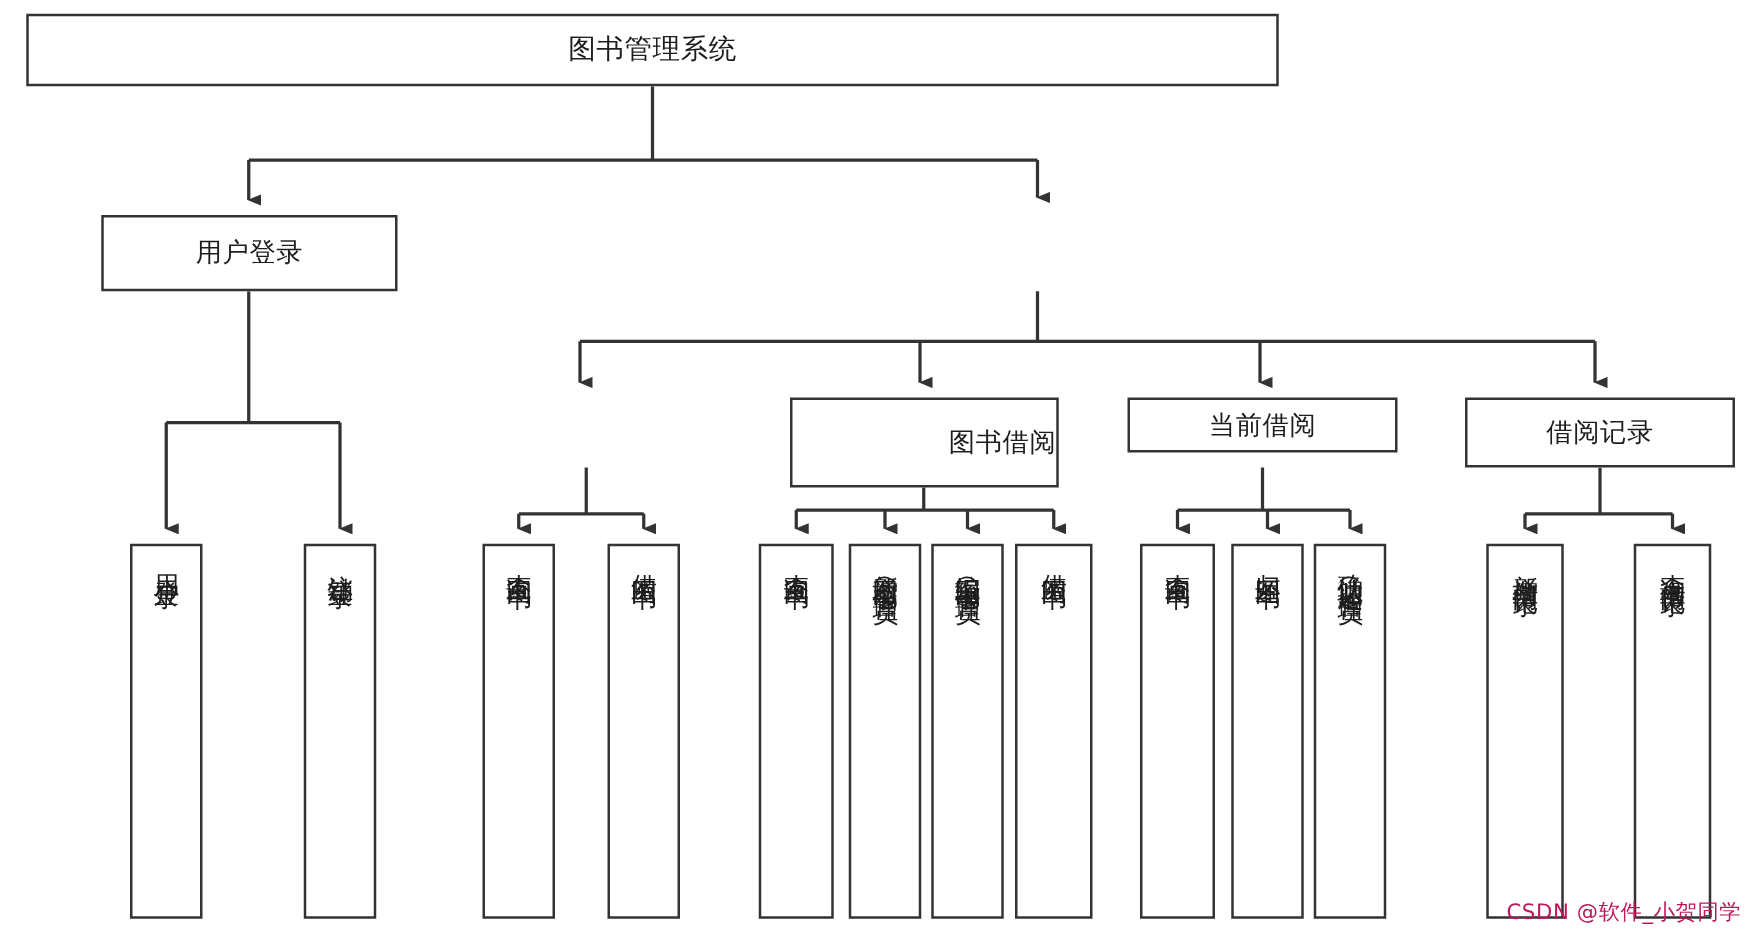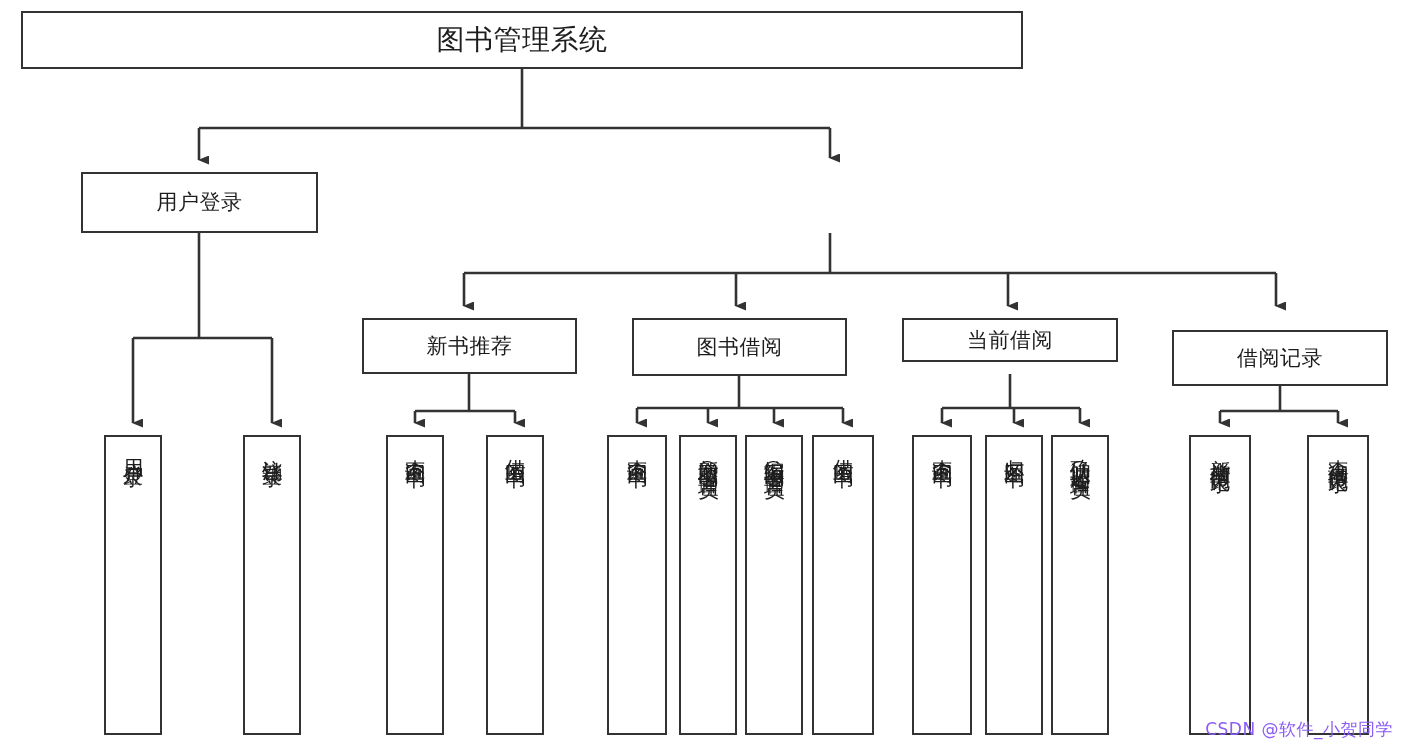--- a/index.html
+++ b/index.html
@@ -44,21 +44,21 @@
   .node .label {
     display: block;
     white-space: pre-line;
   }
   
   .node.h .label {
     font-size: 21px;
     letter-spacing: 0.5px;
   }
   .node.root .label {
-    font-size: 28px;
+    font-size: 22px;
   }
   
   .node.v {
     align-items: flex-start;
     justify-content: center;
     padding-top: 6px;
   }
   .node.v .label {
     writing-mode: vertical-rl;
     text-orientation: upright;
@@ -66,21 +66,21 @@
     letter-spacing: 3px;
     line-height: 1;
     white-space: nowrap;
   }
   
   #watermark {
     position: absolute;
     right: 12px;
     bottom: 6px;
     font-size: 17px;
-    color: #8b5cf6;
+    color: #be185d;
     letter-spacing: 0.5px;
     user-select: none;
     white-space: nowrap;
   }
 </style>
 </head>
 <body>
 
 <div id="canvas">
 
@@ -148,33 +148,30 @@
 
   <div class="node h root" style="left:21px; top:11px; width:1002px; height:58px;">
     <span class="label">图书管理系统</span>
   </div>
 
   <div class="node h" style="left:81px; top:172px; width:237px; height:61px;">
     <span class="label">用户登录</span>
   </div>
 
 
-  <div class="node h" style="left:362px; top:318px; width:215px; height:56px;">
-    <span class="label">新书推荐</span>
-  </div>
-
-  <div class="node h" style="left:632px; top:318px; width:215px; height:58px;">
+
+  <div class="node h" style="left:632px; top:318px; width:215px; height:72px;justify-content:flex-end;">
     <span class="label">图书借阅</span>
   </div>
 
   <div class="node h" style="left:902px; top:318px; width:216px; height:44px;">
     <span class="label">当前借阅</span>
   </div>
 
-  <div class="node h" style="left:1172px; top:318px; width:216px; height:56px;margin-top:12px;">
+  <div class="node h" style="left:1172px; top:318px; width:216px; height:56px;">
     <span class="label">借阅记录</span>
   </div>
 
   <div class="node v" style="left:104px; top:435px; width:58px; height:300px;">
     <span class="label">用户登录</span>
   </div>
 
   <div class="node v" style="left:243px; top:435px; width:58px; height:300px;">
     <span class="label">注销登录</span>
   </div>

